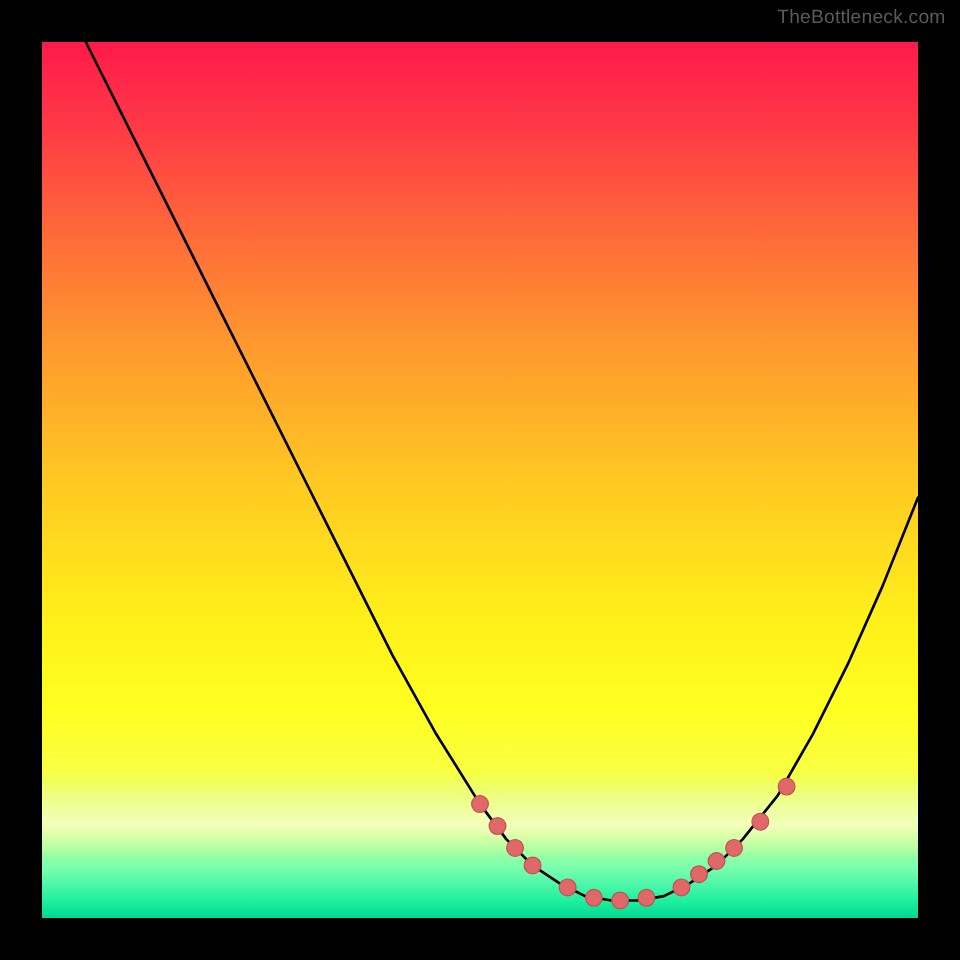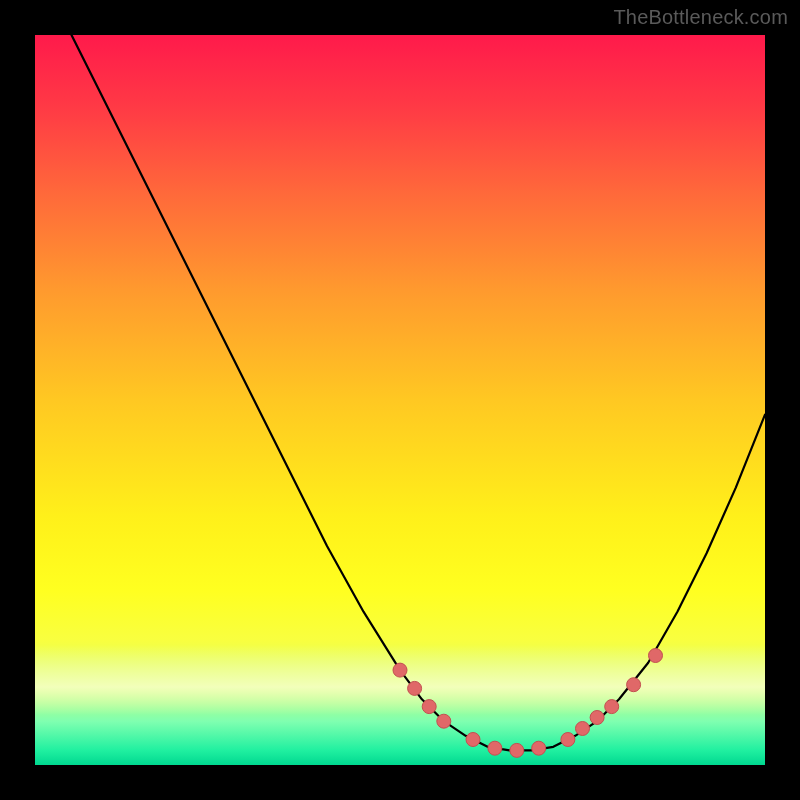--- a/index.html
+++ b/index.html
@@ -56,21 +56,21 @@
     top: 0;
     width: 730px;
     height: 730px;
     overflow: visible;
   }
   .watermark {
     position: absolute;
     top: 6px;
     right: 12px;
     font-family: Arial, Helvetica, sans-serif;
-    font-size: 20px;
+    font-size: 16px;
     color: #5a5a5a;
     letter-spacing: 0.2px;
     user-select: none;
   }
 </style>
 </head>
 <body>
 
 <div class="stage">
   <div class="watermark">TheBottleneck.com</div>

